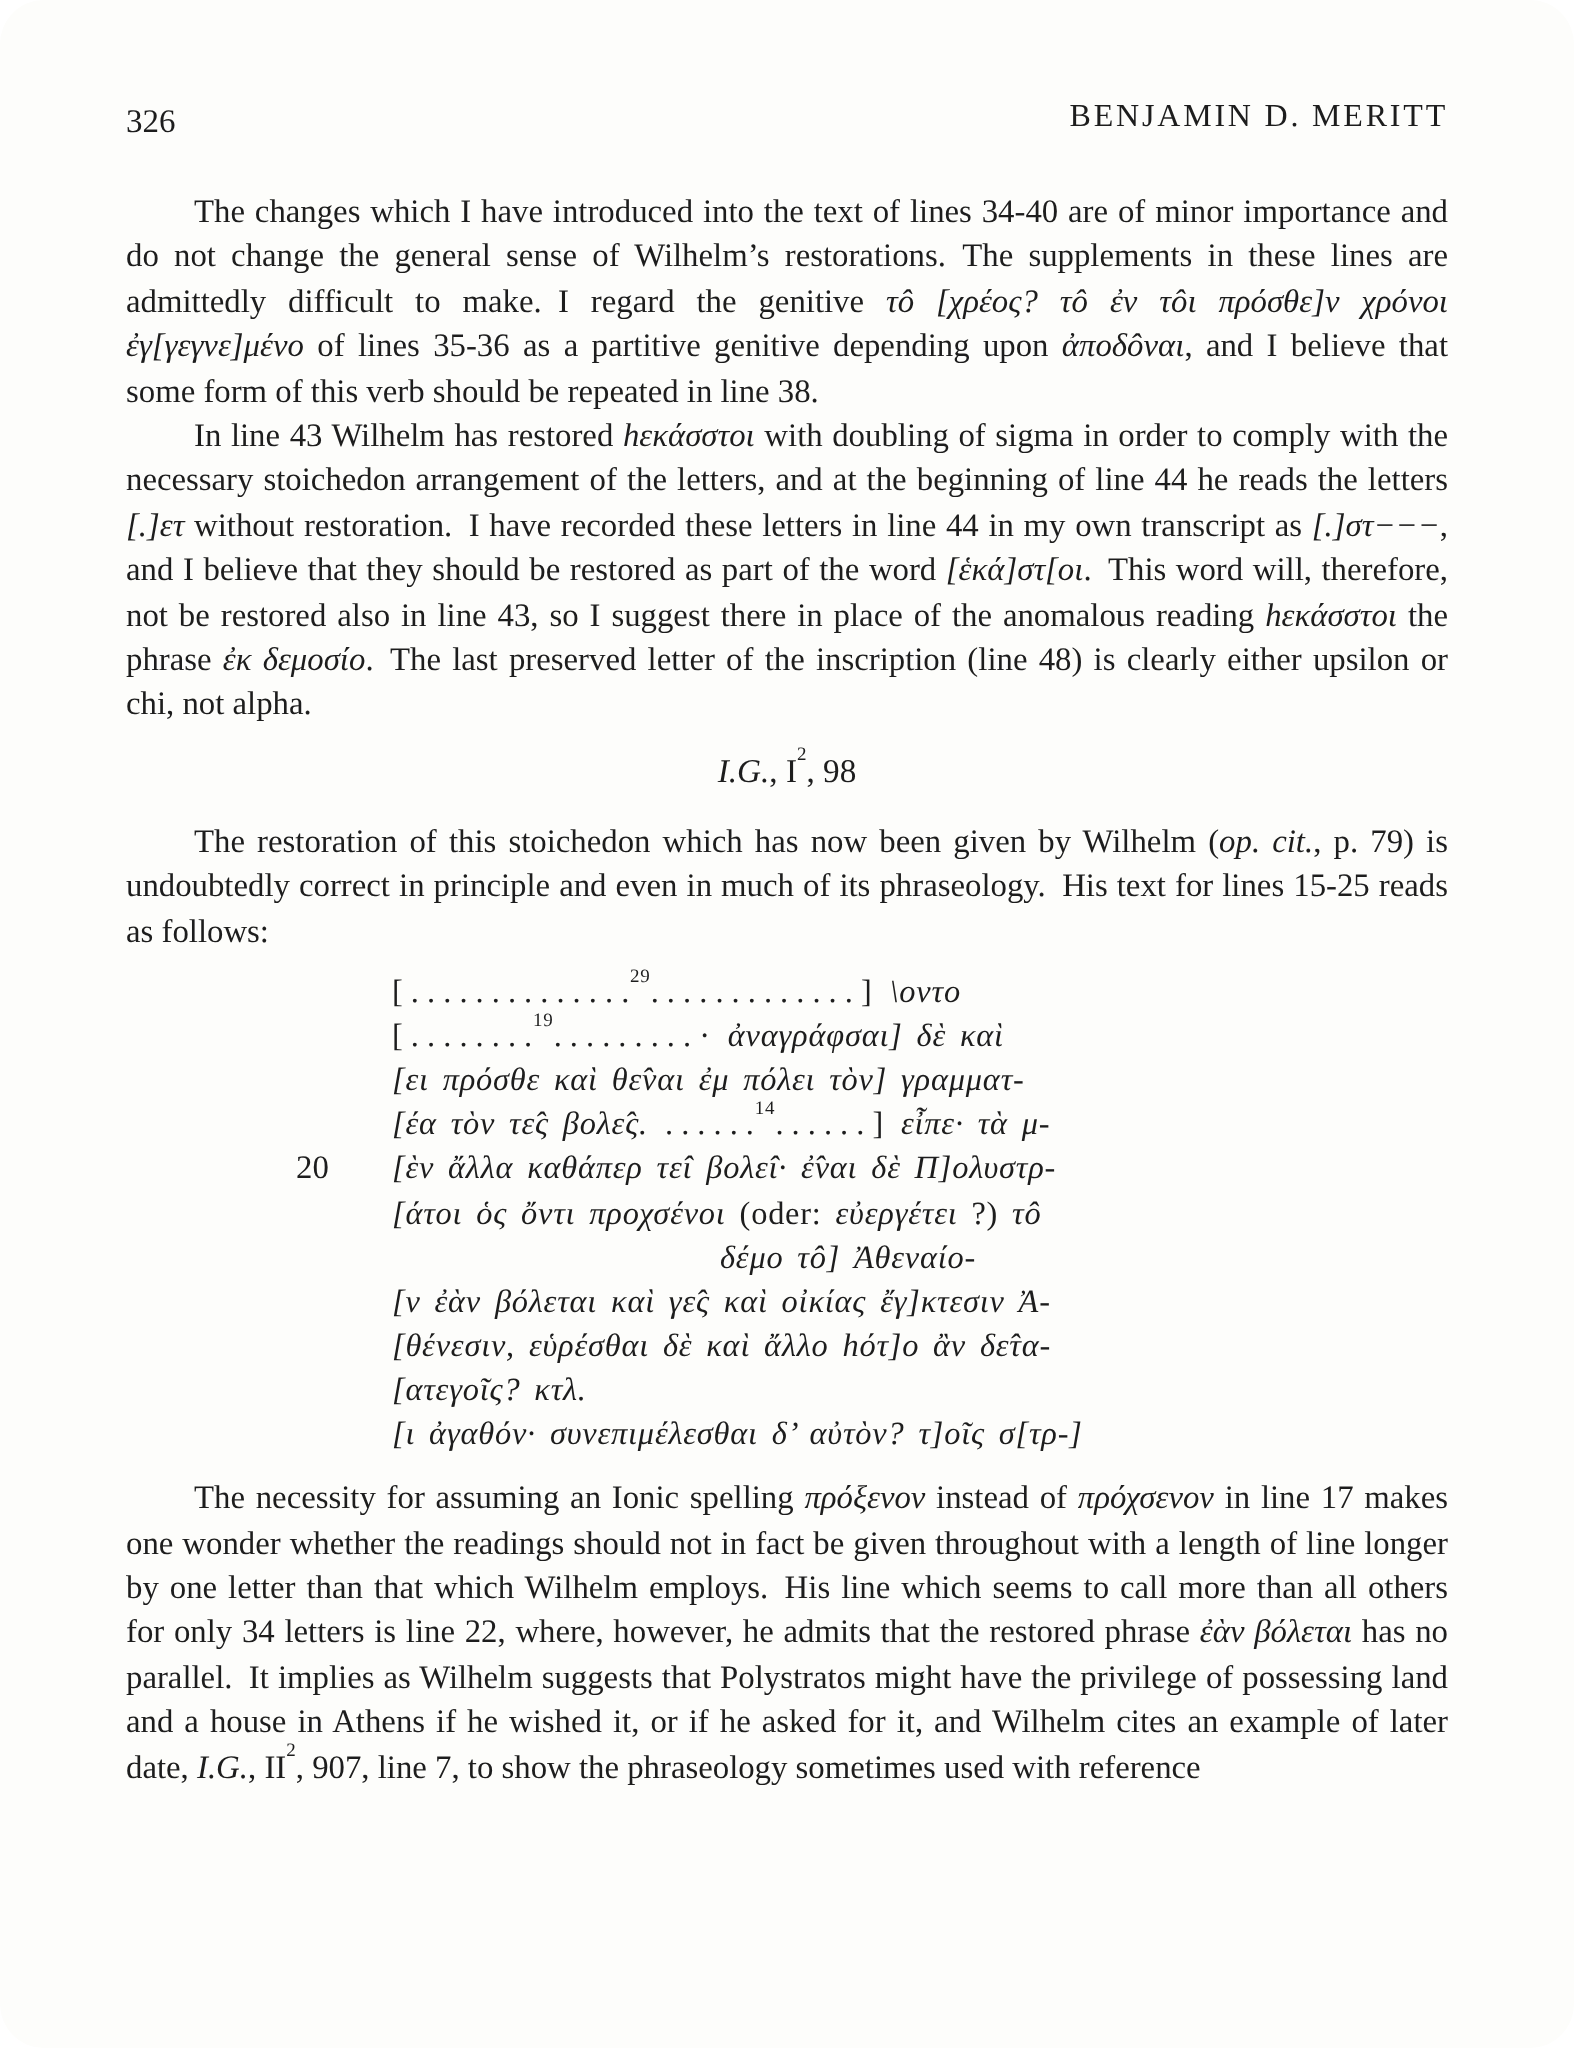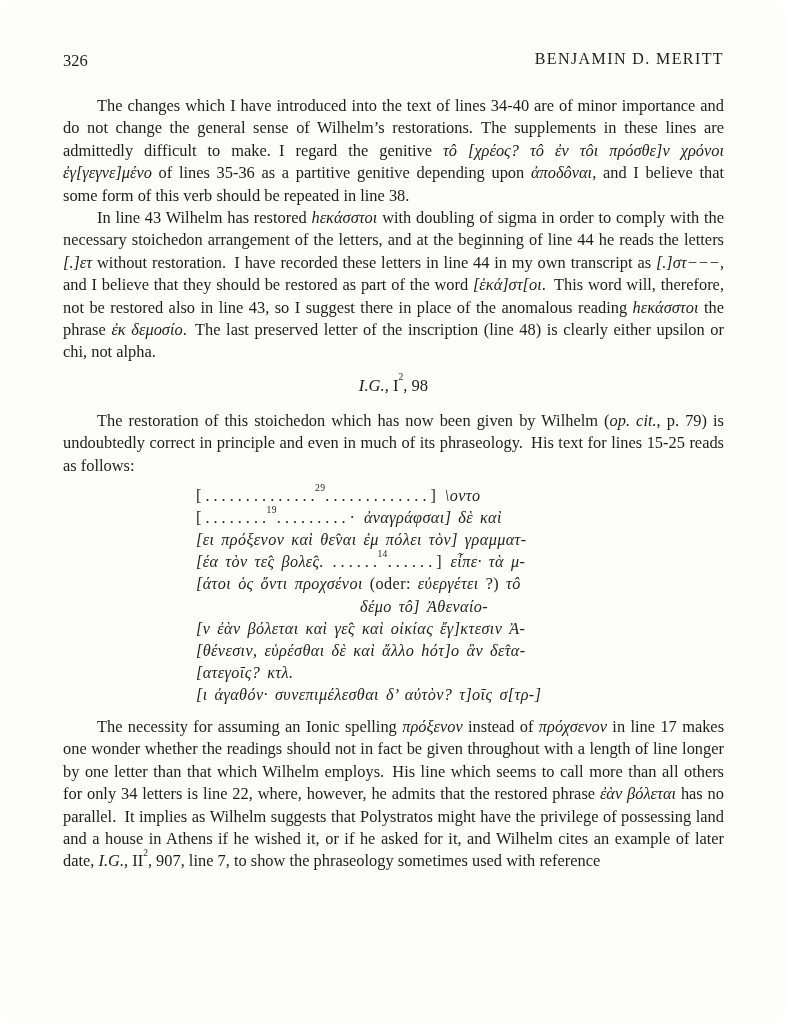--- a/index.html
+++ b/index.html
@@ -60,22 +60,25 @@
 
     <p class="body"><span>In line 43 Wilhelm has restored </span><span class="it">hεκάσστοι</span><span> with doubling of sigma in order to comply with the necessary stoichedon arrangement of the letters, and at the beginning of line 44 he reads the letters </span><span class="it">[.]ετ</span><span> without restoration. I have recorded these letters in line 44 in my own transcript as </span><span class="it">[.]στ−−−</span><span>, and I believe that they should be restored as part of the word </span><span class="it">[ἑκά]στ[οι</span><span>. This word will, therefore, not be restored also in line 43, so I suggest there in place of the anomalous reading </span><span class="it">hεκάσστοι</span><span> the phrase </span><span class="it">ἐκ δεμοσίο</span><span>. The last preserved letter of the inscription (line 48) is clearly either upsilon or chi, not alpha.</span></p>
 
     <div class="heading"><span class="it">I.G.</span><span>, I</span><sup class="sup">2</sup><span>, 98</span></div>
 
     <p class="body"><span>The restoration of this stoichedon which has now been given by Wilhelm (</span><span class="it">op. cit.</span><span>, p. 79) is undoubtedly correct in principle and even in much of its phraseology. His text for lines 15-25 reads as follows:</span></p>
 
     <div class="inscription">
       <div class="ins-line"><span>[ . . . . . . . . . . . . . .</span><sup class="sup">29</sup><span>. . . . . . . . . . . . . ] </span><span class="it">\οντο</span></div>
       <div class="ins-line"><span>[ . . . . . . . .</span><sup class="sup">19</sup><span>. . . . . . . . . · </span><span class="it">ἀναγράφσαι] δὲ καὶ</span></div>
-      <div class="ins-line"><span class="it">[ει πρόξενον καὶ θε̂ναι ἐμ πόλει τὸν] γραμματ-</span></div>
+      <div class="ins-line"><span class="it">[ει πρόσθε καὶ θε̂ναι ἐμ πόλει τὸν] γραμματ-</span></div>
       <div class="ins-line"><span class="it">[έα τὸν τε̂ς βολε̂ς. </span><span>. . . . . .</span><sup class="sup">14</sup><span>. . . . . . ] </span><span class="it">εἶπε· τὰ μ-</span></div>
+      <div class="ins-line">
+        <span class="lineno">20</span>
+      <span class="it">[ὲν ἄλλα καθάπερ τε̂ι βολε̂ι· ἐ̂ναι δὲ Π]ολυστρ-</span></div>
       <div class="ins-line"><span class="it">[άτοι ὁς ὄντι προχσένοι </span><span>(oder: </span><span class="it">εὐεργέτει</span><span> ?) </span><span class="it">τô</span></div>
       <div class="ins-line shift"><span class="it">δέμο τô] Ἀθεναίο-</span></div>
       <div class="ins-line"><span class="it">[ν ἐὰν βόλεται καὶ γε̂ς καὶ οἰκίας ἔγ]κτεσιν Ἀ-</span></div>
       <div class="ins-line"><span class="it">[θένεσιν, εὑρέσθαι δὲ καὶ ἄλλο hότ]ο ἂν δε̂τα-</span></div>
       <div class="ins-line"><span class="it">[ατεγοῖς? κτλ.</span></div>
       <div class="ins-line"><span class="it">[ι ἀγαθόν· συνεπιμέλεσθαι δ’ αὐτὸν? τ]οῖς σ[τρ-]</span></div>
     </div>
 
     <p class="body"><span>The necessity for assuming an Ionic spelling </span><span class="it">πρόξενον</span><span> instead of </span><span class="it">πρόχσενον</span><span> in line 17 makes one wonder whether the readings should not in fact be given throughout with a length of line longer by one letter than that which Wilhelm employs. His line which seems to call more than all others for only 34 letters is line 22, where, however, he admits that the restored phrase </span><span class="it">ἐὰν βόλεται</span><span> has no parallel. It implies as Wilhelm suggests that Polystratos might have the privilege of possessing land and a house in Athens if he wished it, or if he asked for it, and Wilhelm cites an example of later date, </span><span class="it">I.G.</span><span>, II</span><sup class="sup">2</sup><span>, 907, line 7, to show the phraseology sometimes used with reference</span></p>
 

